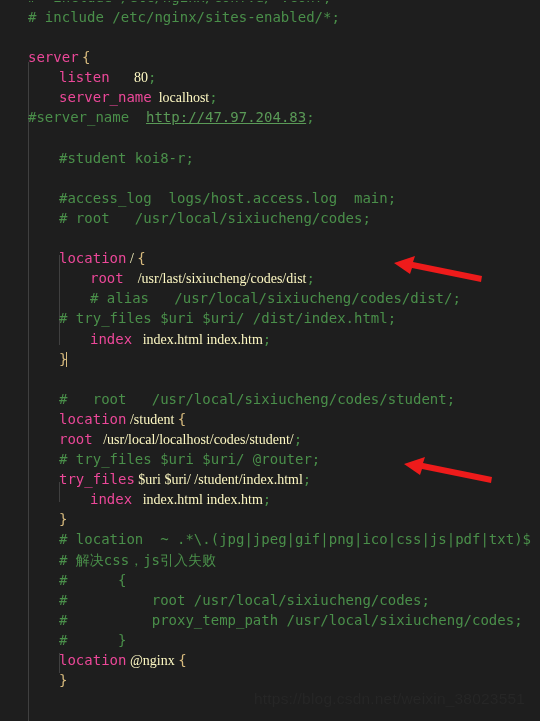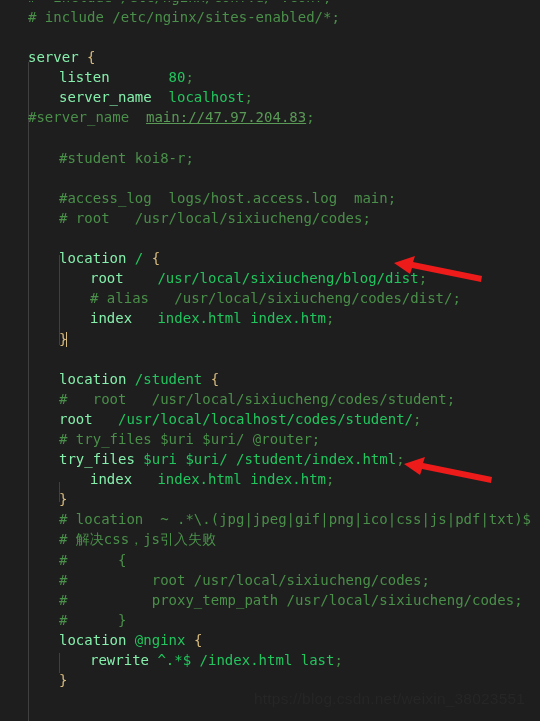--- a/index.html
+++ b/index.html
@@ -41,22 +41,22 @@
     line-height: 20.1px;
     font-size: 14px;
     white-space: pre;
     letter-spacing: 0px;
     color: #d4d4d4;
   }
 
   
   .cmt  { color: #4a8f4a; }
   .cmt-link { color: #5a9a57; text-decoration: underline; }
-  .kw   { color: #86efac; }
-  .val  { color: #22c55e; }
+  .kw   { color: #ec4899; }
+  .val  { color: #fef9c3; font-family: Liberation Serif, serif; }
   .punc { color: #4a8f4a; }
   .brace{ color: #d7ba7d; }
 
   .cursorbar {
     display: inline-block;
     width: 1px;
     height: 15px;
     background: #d7ba7d;
     vertical-align: -3px;
     margin-left: -1px;
@@ -101,51 +101,52 @@
     <div class="line"><span style="display:inline-block;width:28px"></span><span class="cmt"># include /etc/nginx/sites-enabled/*;</span></div>
 
     <div class="line"></div>
 
     <div class="line"><span style="display:inline-block;width:28px"></span><span class="kw">server</span><span class="val"> </span><span class="brace">{</span></div>
 
     <div class="line"><span style="display:inline-block;width:59px"></span><span class="kw">listen</span><span class="val">       80</span><span class="punc">;</span></div>
 
     <div class="line"><span style="display:inline-block;width:59px"></span><span class="kw">server_name</span><span class="val">  localhost</span><span class="punc">;</span></div>
 
-    <div class="line"><span style="display:inline-block;width:28px"></span><span class="cmt">#server_name  </span><span class="cmt-link">main://47.97.204.83</span><span class="cmt">;</span></div>
+    <div class="line"><span style="display:inline-block;width:28px"></span><span class="cmt">#server_name  </span><span class="cmt-link">http://47.97.204.83</span><span class="cmt">;</span></div>
 
     <div class="line"></div>
 
     <div class="line"><span style="display:inline-block;width:59px"></span><span class="cmt">#student koi8-r;</span></div>
 
     <div class="line"></div>
 
     <div class="line"><span style="display:inline-block;width:59px"></span><span class="cmt">#access_log  logs/host.access.log  main;</span></div>
 
     <div class="line"><span style="display:inline-block;width:59px"></span><span class="cmt"># root   /usr/local/sixiucheng/codes;</span></div>
 
     <div class="line"></div>
 
     <div class="line"><span style="display:inline-block;width:59px"></span><span class="kw">location</span><span class="val"> / </span><span class="brace">{</span></div>
 
-    <div class="line"><span style="display:inline-block;width:90px"></span><span class="kw">root</span><span class="val">    /usr/local/sixiucheng/blog/dist</span><span class="punc">;</span></div>
+    <div class="line"><span style="display:inline-block;width:90px"></span><span class="kw">root</span><span class="val">    /usr/last/sixiucheng/codes/dist</span><span class="punc">;</span></div>
 
     <div class="line"><span style="display:inline-block;width:90px"></span><span class="cmt"># alias   /usr/local/sixiucheng/codes/dist/;</span></div>
 
 
+    <div class="line"><span style="display:inline-block;width:59px"></span><span class="cmt"># try_files $uri $uri/ /dist/index.html;</span></div>
 
     <div class="line"><span style="display:inline-block;width:90px"></span><span class="kw">index</span><span class="val">   index.html index.htm</span><span class="punc">;</span></div>
 
     <div class="line"><span style="display:inline-block;width:59px"></span><span class="brace">}</span><span class="cursorbar"></span></div>
 
     <div class="line"></div>
 
+    <div class="line"><span style="display:inline-block;width:59px"></span><span class="cmt">#   root   /usr/local/sixiucheng/codes/student;</span></div>
+
     <div class="line"><span style="display:inline-block;width:59px"></span><span class="kw">location</span><span class="val"> /student </span><span class="brace">{</span></div>
-
-    <div class="line"><span style="display:inline-block;width:59px"></span><span class="cmt">#   root   /usr/local/sixiucheng/codes/student;</span></div>
 
     <div class="line"><span style="display:inline-block;width:59px"></span><span class="kw">root</span><span class="val">   /usr/local/localhost/codes/student/</span><span class="punc">;</span></div>
 
     <div class="line"><span style="display:inline-block;width:59px"></span><span class="cmt"># try_files $uri $uri/ @router;</span></div>
 
     <div class="line"><span style="display:inline-block;width:59px"></span><span class="kw">try_files</span><span class="val"> $uri $uri/ /student/index.html</span><span class="punc">;</span></div>
 
     <div class="line"><span style="display:inline-block;width:90px"></span><span class="kw">index</span><span class="val">   index.html index.htm</span><span class="punc">;</span></div>
 
     <div class="line"><span style="display:inline-block;width:59px"></span><span class="brace">}</span></div>
@@ -157,21 +158,20 @@
     <div class="line"><span style="display:inline-block;width:59px"></span><span class="cmt">#      {</span></div>
 
     <div class="line"><span style="display:inline-block;width:59px"></span><span class="cmt">#          root /usr/local/sixiucheng/codes;</span></div>
 
     <div class="line"><span style="display:inline-block;width:59px"></span><span class="cmt">#          proxy_temp_path /usr/local/sixiucheng/codes;</span></div>
 
     <div class="line"><span style="display:inline-block;width:59px"></span><span class="cmt">#      }</span></div>
 
     <div class="line"><span style="display:inline-block;width:59px"></span><span class="kw">location</span><span class="val"> @nginx </span><span class="brace">{</span></div>
 
-    <div class="line"><span style="display:inline-block;width:90px"></span><span class="kw">rewrite</span><span class="val"> ^.*$ /index.html last</span><span class="punc">;</span></div>
 
     <div class="line"><span style="display:inline-block;width:59px"></span><span class="brace">}</span></div>
 
   </div>
 
   <svg class="arrow" width="90" height="30" viewBox="0 0 90 30" style="left:394px; top:254px;">
     <polygon points="0,9 21,2 19,8 88,22 87,28 18,14 16,20" fill="#ee1b1b"></polygon>
   </svg>
 
   <svg class="arrow" width="90" height="30" viewBox="0 0 90 30" style="left:404px; top:455px;">

